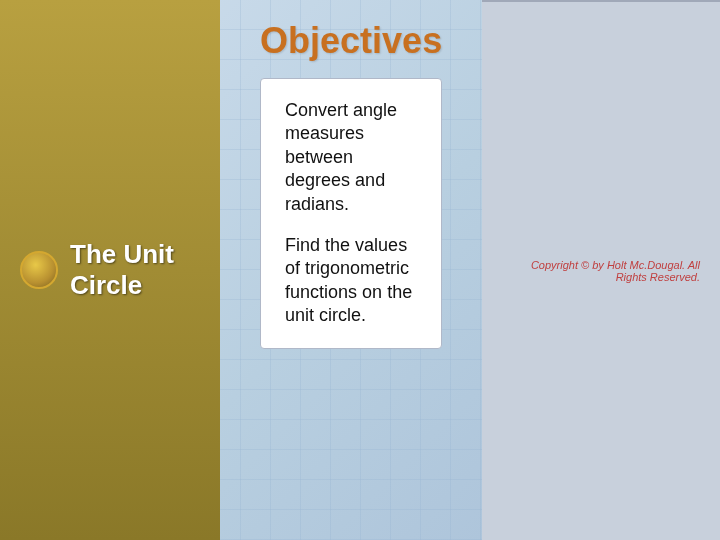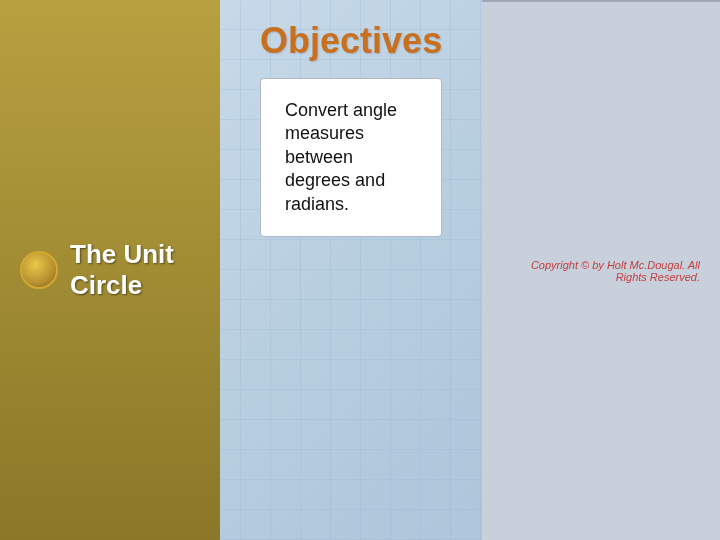--- a/index.html
+++ b/index.html
@@ -134,20 +134,21 @@
   <div class="header">
     <div class="header-icon"></div>
     <span class="header-title">The Unit Circle</span>
   </div>
 
   <div class="content-area">
     <div class="objectives-title">Objectives</div>
 
     <div class="objectives-box">
       <div class="objective-item">Convert angle measures between degrees and radians.</div>
+      <div class="objective-item">Find the values of trigonometric functions on the unit circle.</div>
     </div>
   </div>
 
   <div class="footer">
     <span class="footer-right">Copyright © by Holt Mc.Dougal. All Rights Reserved.</span>
   </div>
 
 </div>
 
 </body></html>

